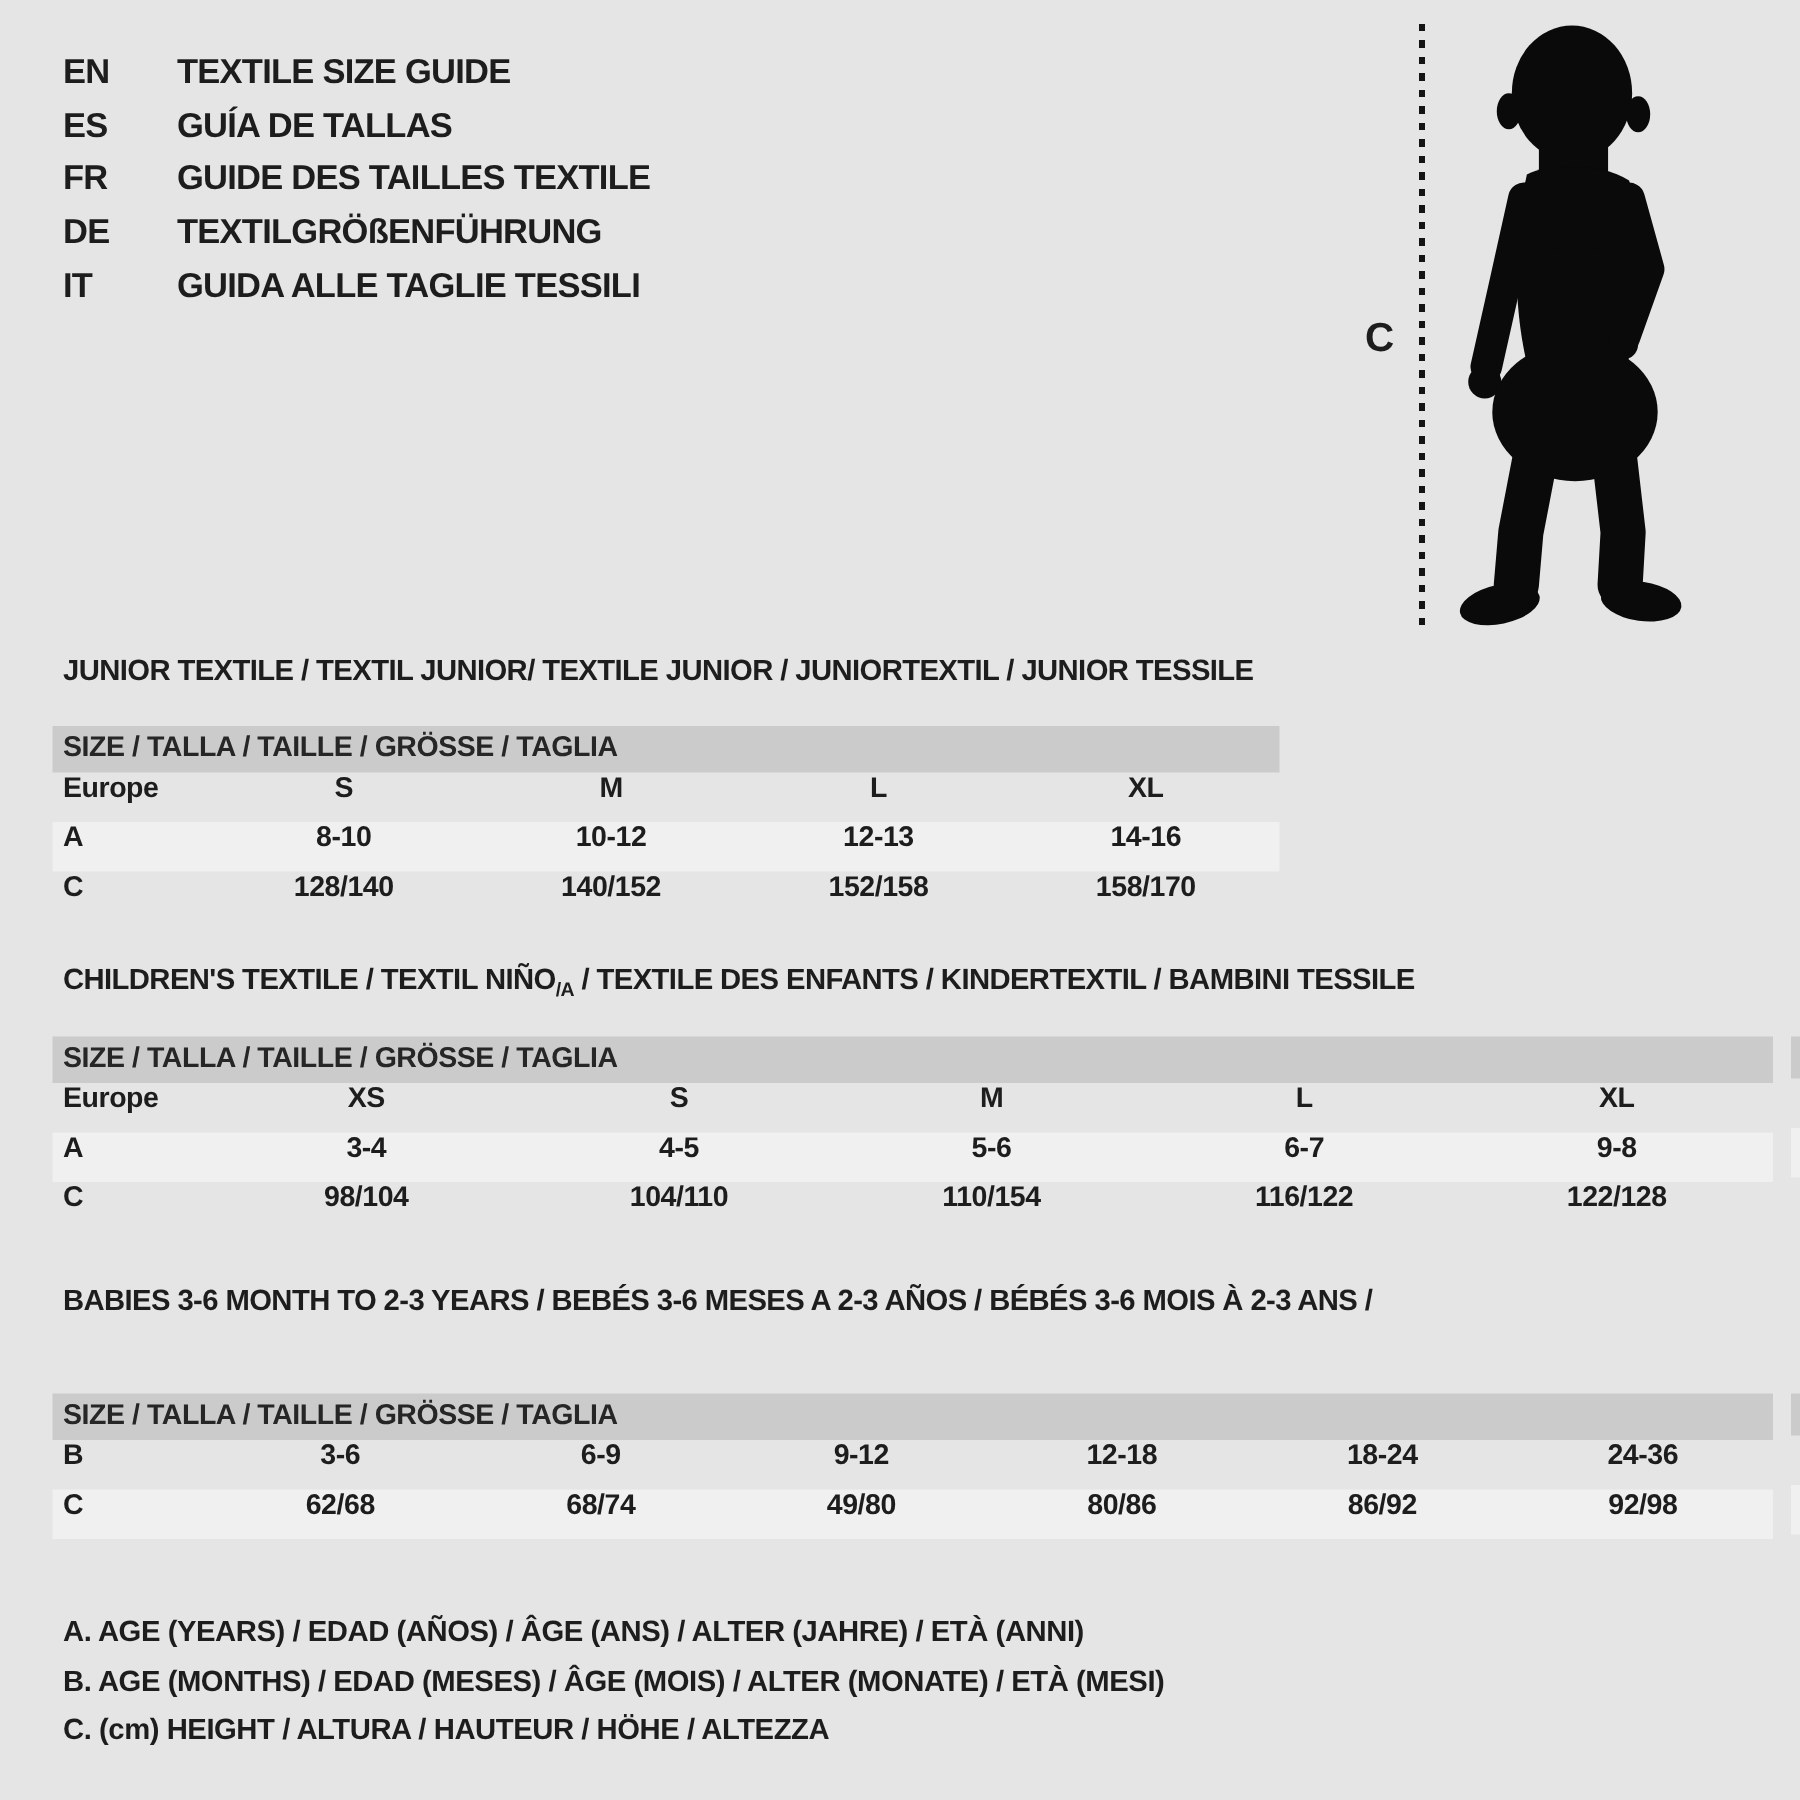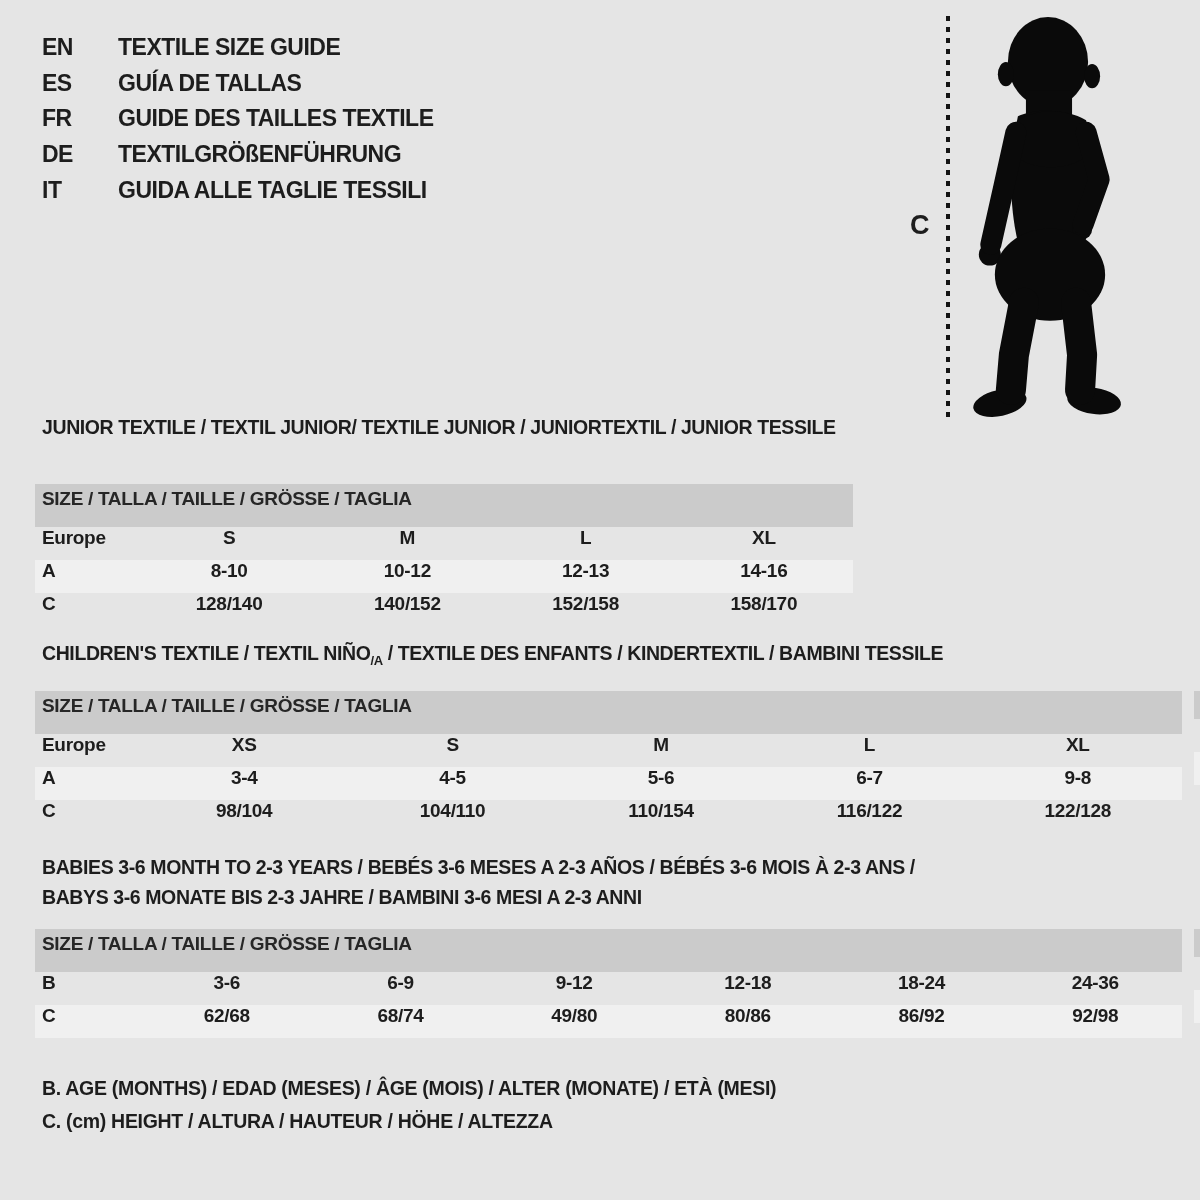--- a/index.html
+++ b/index.html
@@ -19,30 +19,30 @@
   .lang-code{width:76px;}
   
   .measure-line{
     position:absolute;left:946px;top:16px;width:4px;height:402px;
     background:repeating-linear-gradient(to bottom,#141414 0 5px,transparent 5px 11px);
   }
   .c-label{position:absolute;left:910px;top:210px;font-size:27px;}
   .silhouette{position:absolute;left:960px;top:14px;}
   
   .sec-title{position:absolute;left:42px;font-size:19.5px;letter-spacing:-0.4px;white-space:nowrap;}
-  #sec-title-0{top:416px;}
+  #sec-title-0{top:436px;}
   #sec-title-1{top:642px;}
   #sec-title-2{top:852px;line-height:30px;}
   .sec-title sub{font-size:13px;}
   
   .size-table{position:absolute;}
   #table-0{left:35px;top:484px;width:818px;}
   #table-1{left:35px;top:691px;width:1147px;}
   #table-2{left:35px;top:929px;width:1147px;}
-  .band{height:43px;line-height:29px;background:var(--band);padding-left:7px;font-size:19px;color:#262626;}
+  .band{height:31px;line-height:29px;background:var(--band);padding-left:7px;font-size:19px;color:#262626;}
   .t-row{display:flex;height:33px;align-items:flex-start;font-size:19px;}
   .t-row.shaded{background:var(--shaded);}
   .t-label{width:105px;padding-left:7px;box-sizing:border-box;flex:0 0 auto;}
   .t-cell{flex:1;text-align:center;}
   
   .sliver{position:absolute;left:1194px;width:6px;}
   #sliver-1{top:691px;height:28px;background:var(--band);}
   #sliver-2{top:752px;height:33px;background:var(--shaded);}
   #sliver-3{top:929px;height:28px;background:var(--band);}
   #sliver-4{top:990px;height:33px;background:var(--shaded);}
@@ -99,21 +99,20 @@
       <polyline points="124,118 137,165 121,210" stroke-width="21"></polyline>
       <polyline points="62,288 52,340 49,375" stroke-width="30"></polyline>
       <polyline points="114,288 120,340 118,375" stroke-width="30"></polyline>
     </g>
   </svg>
 
   <div class="sec-title" id="sec-title-0">JUNIOR TEXTILE / TEXTIL JUNIOR/ TEXTILE JUNIOR / JUNIORTEXTIL / JUNIOR TESSILE</div>
   <div class="sec-title" id="sec-title-1"><span>CHILDREN'S TEXTILE / TEXTIL NIÑO</span><sub>/A</sub><span> / TEXTILE DES ENFANTS / KINDERTEXTIL / BAMBINI TESSILE</span></div>
   <div class="sec-title" id="sec-title-2">
       <div class="sec-title-line">BABIES 3-6 MONTH TO 2-3 YEARS / BEBÉS 3-6 MESES A 2-3 AÑOS / BÉBÉS 3-6 MOIS À 2-3 ANS /</div>
-      <div class="sec-title-line">BABYS 3-6 MONATE BIS 2-3 JAHRE / BAMBINI 3-6 MESI A 2-3 ANNI</div>
     </div>
 
   <div class="size-table" id="table-0">
       <div class="band">SIZE / TALLA / TAILLE / GRÖSSE / TAGLIA</div>
       <div class="t-row">
         <div class="t-label">Europe</div>
         <div class="t-cell">S</div>
         <div class="t-cell">M</div>
         <div class="t-cell">L</div>
         <div class="t-cell">XL</div>
@@ -181,17 +180,18 @@
         <div class="t-cell">92/98</div>
       </div>
     </div>
 
   <div class="sliver" id="sliver-1"></div>
   <div class="sliver" id="sliver-2"></div>
   <div class="sliver" id="sliver-3"></div>
   <div class="sliver" id="sliver-4"></div>
 
   <div class="legend" id="legend">
+      <div class="legend-line">A. AGE (YEARS) / EDAD (AÑOS) / ÂGE (ANS) / ALTER (JAHRE) / ETÀ (ANNI)</div>
       <div class="legend-line">B. AGE (MONTHS) / EDAD (MESES) / ÂGE (MOIS) / ALTER (MONATE) / ETÀ (MESI)</div>
       <div class="legend-line">C. (cm) HEIGHT / ALTURA / HAUTEUR / HÖHE / ALTEZZA</div>
     </div>
 
 </div>
 
 </body></html>

